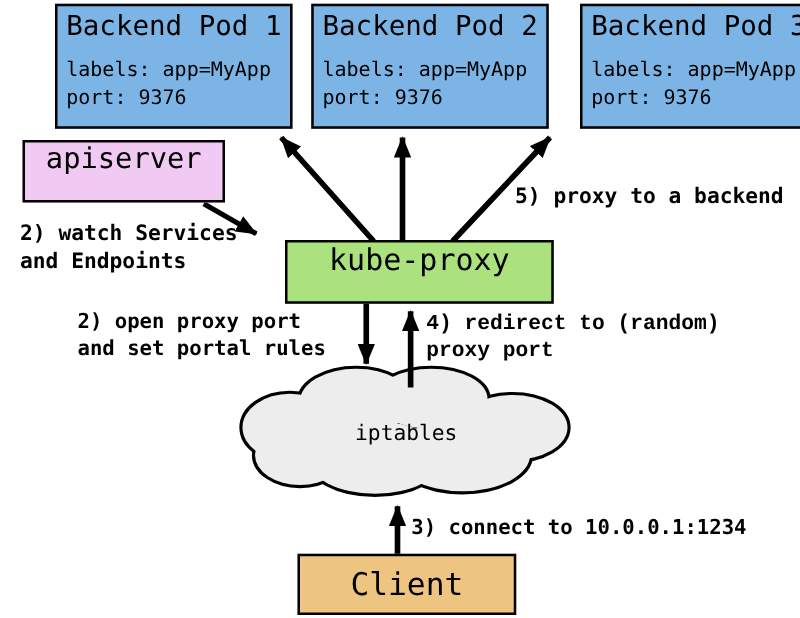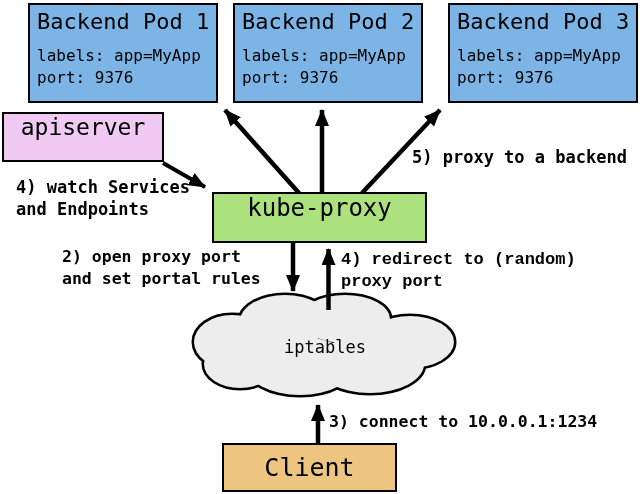--- a/index.html
+++ b/index.html
@@ -11,20 +11,21 @@
     overflow: hidden;
     font-family: "DejaVu Sans Mono", "Liberation Mono", monospace;
     color: #000000;
   }
   .layer { position: absolute; left: 0; top: 0; }
 
   .box {
     position: absolute;
     box-sizing: border-box;
     border: 2.5px solid #000000;
+    margin-left: 16px;
   }
 
   .pod {
     width: 190px;
     height: 100px;
     top: 3px;
     background: #7DB4E6;
     padding: 3px 0 0 7px;
   }
   .pod-title { font-size: 22px; line-height: 28px; white-space: nowrap; }
@@ -137,21 +138,21 @@
   <div class="box kubeproxy">
     <span>kube-proxy</span>
   </div>
 
   <div class="cloud-label">iptables</div>
 
   <div class="box client">
     <span>Client</span>
   </div>
 
-  <div class="step-label step-1">4) watch Services
+  <div class="step-label step-1">2) watch Services
 and Endpoints</div>
   <div class="step-label step-2">2) open proxy port
 and set portal rules</div>
   <div class="step-label step-3">3) connect to 10.0.0.1:1234</div>
   <div class="step-label step-4">4) redirect to (random)
 proxy port</div>
   <div class="step-label step-5">5) proxy to a backend</div>
 
 </div>
 

